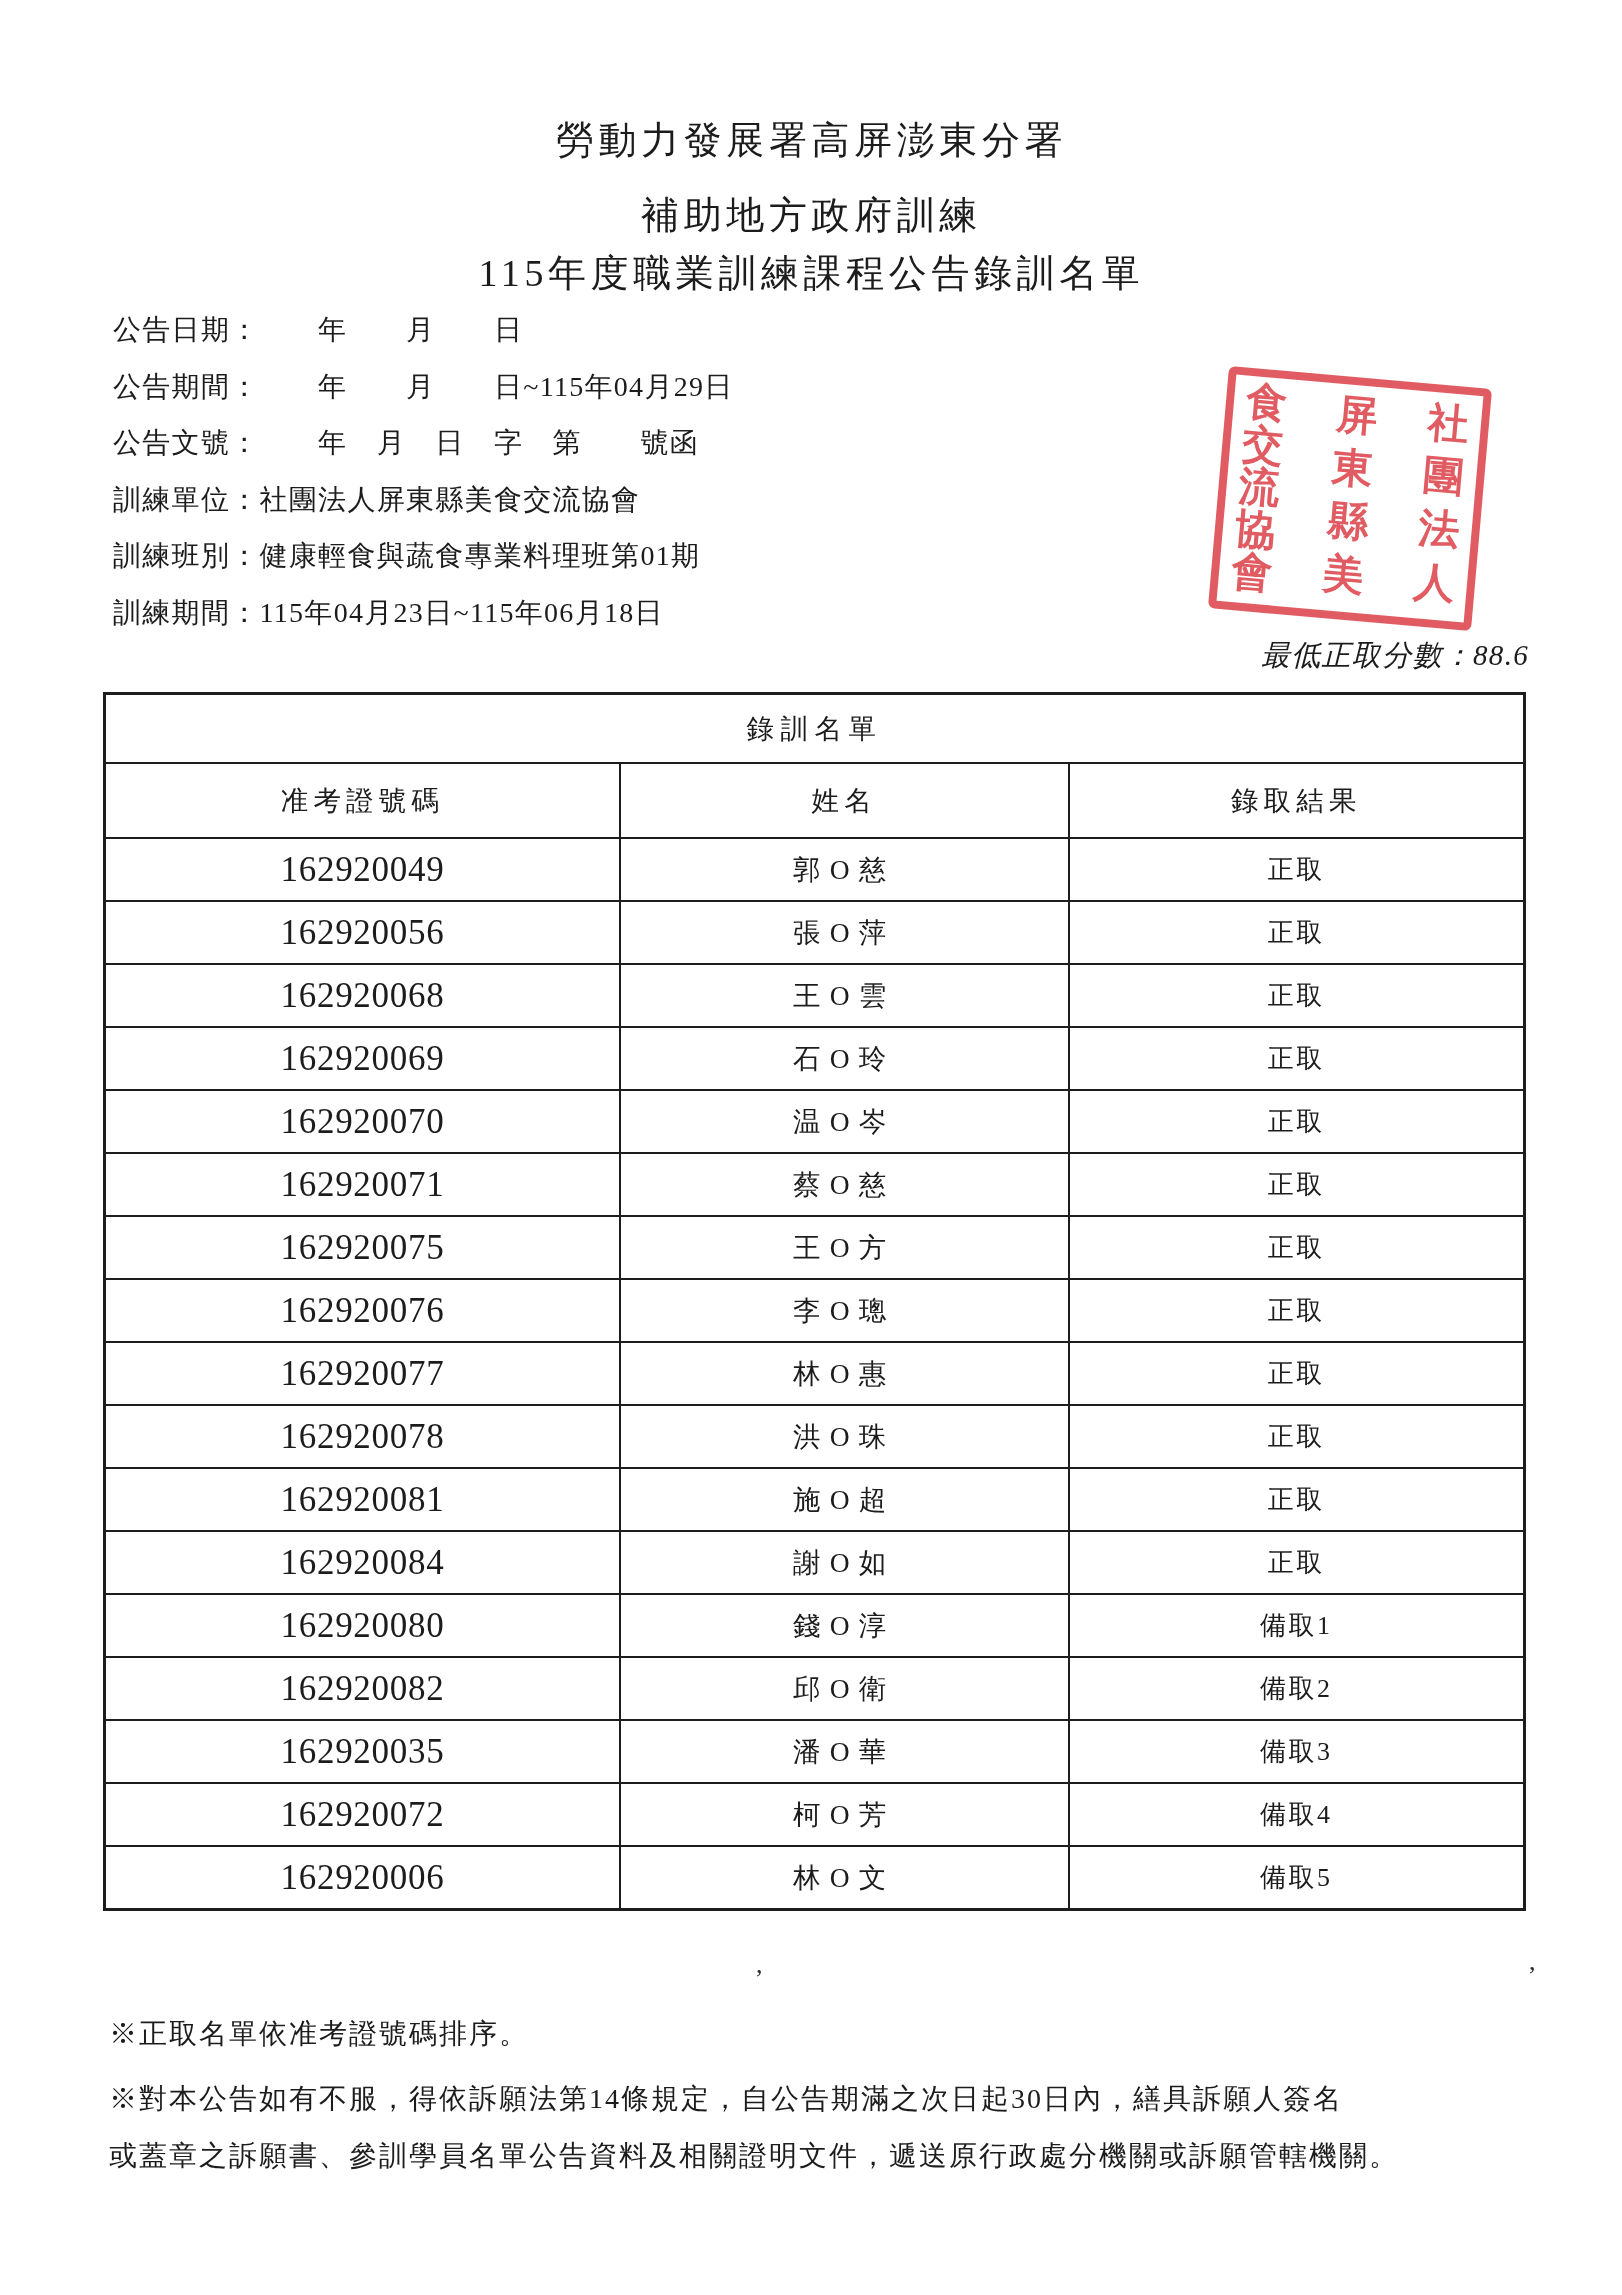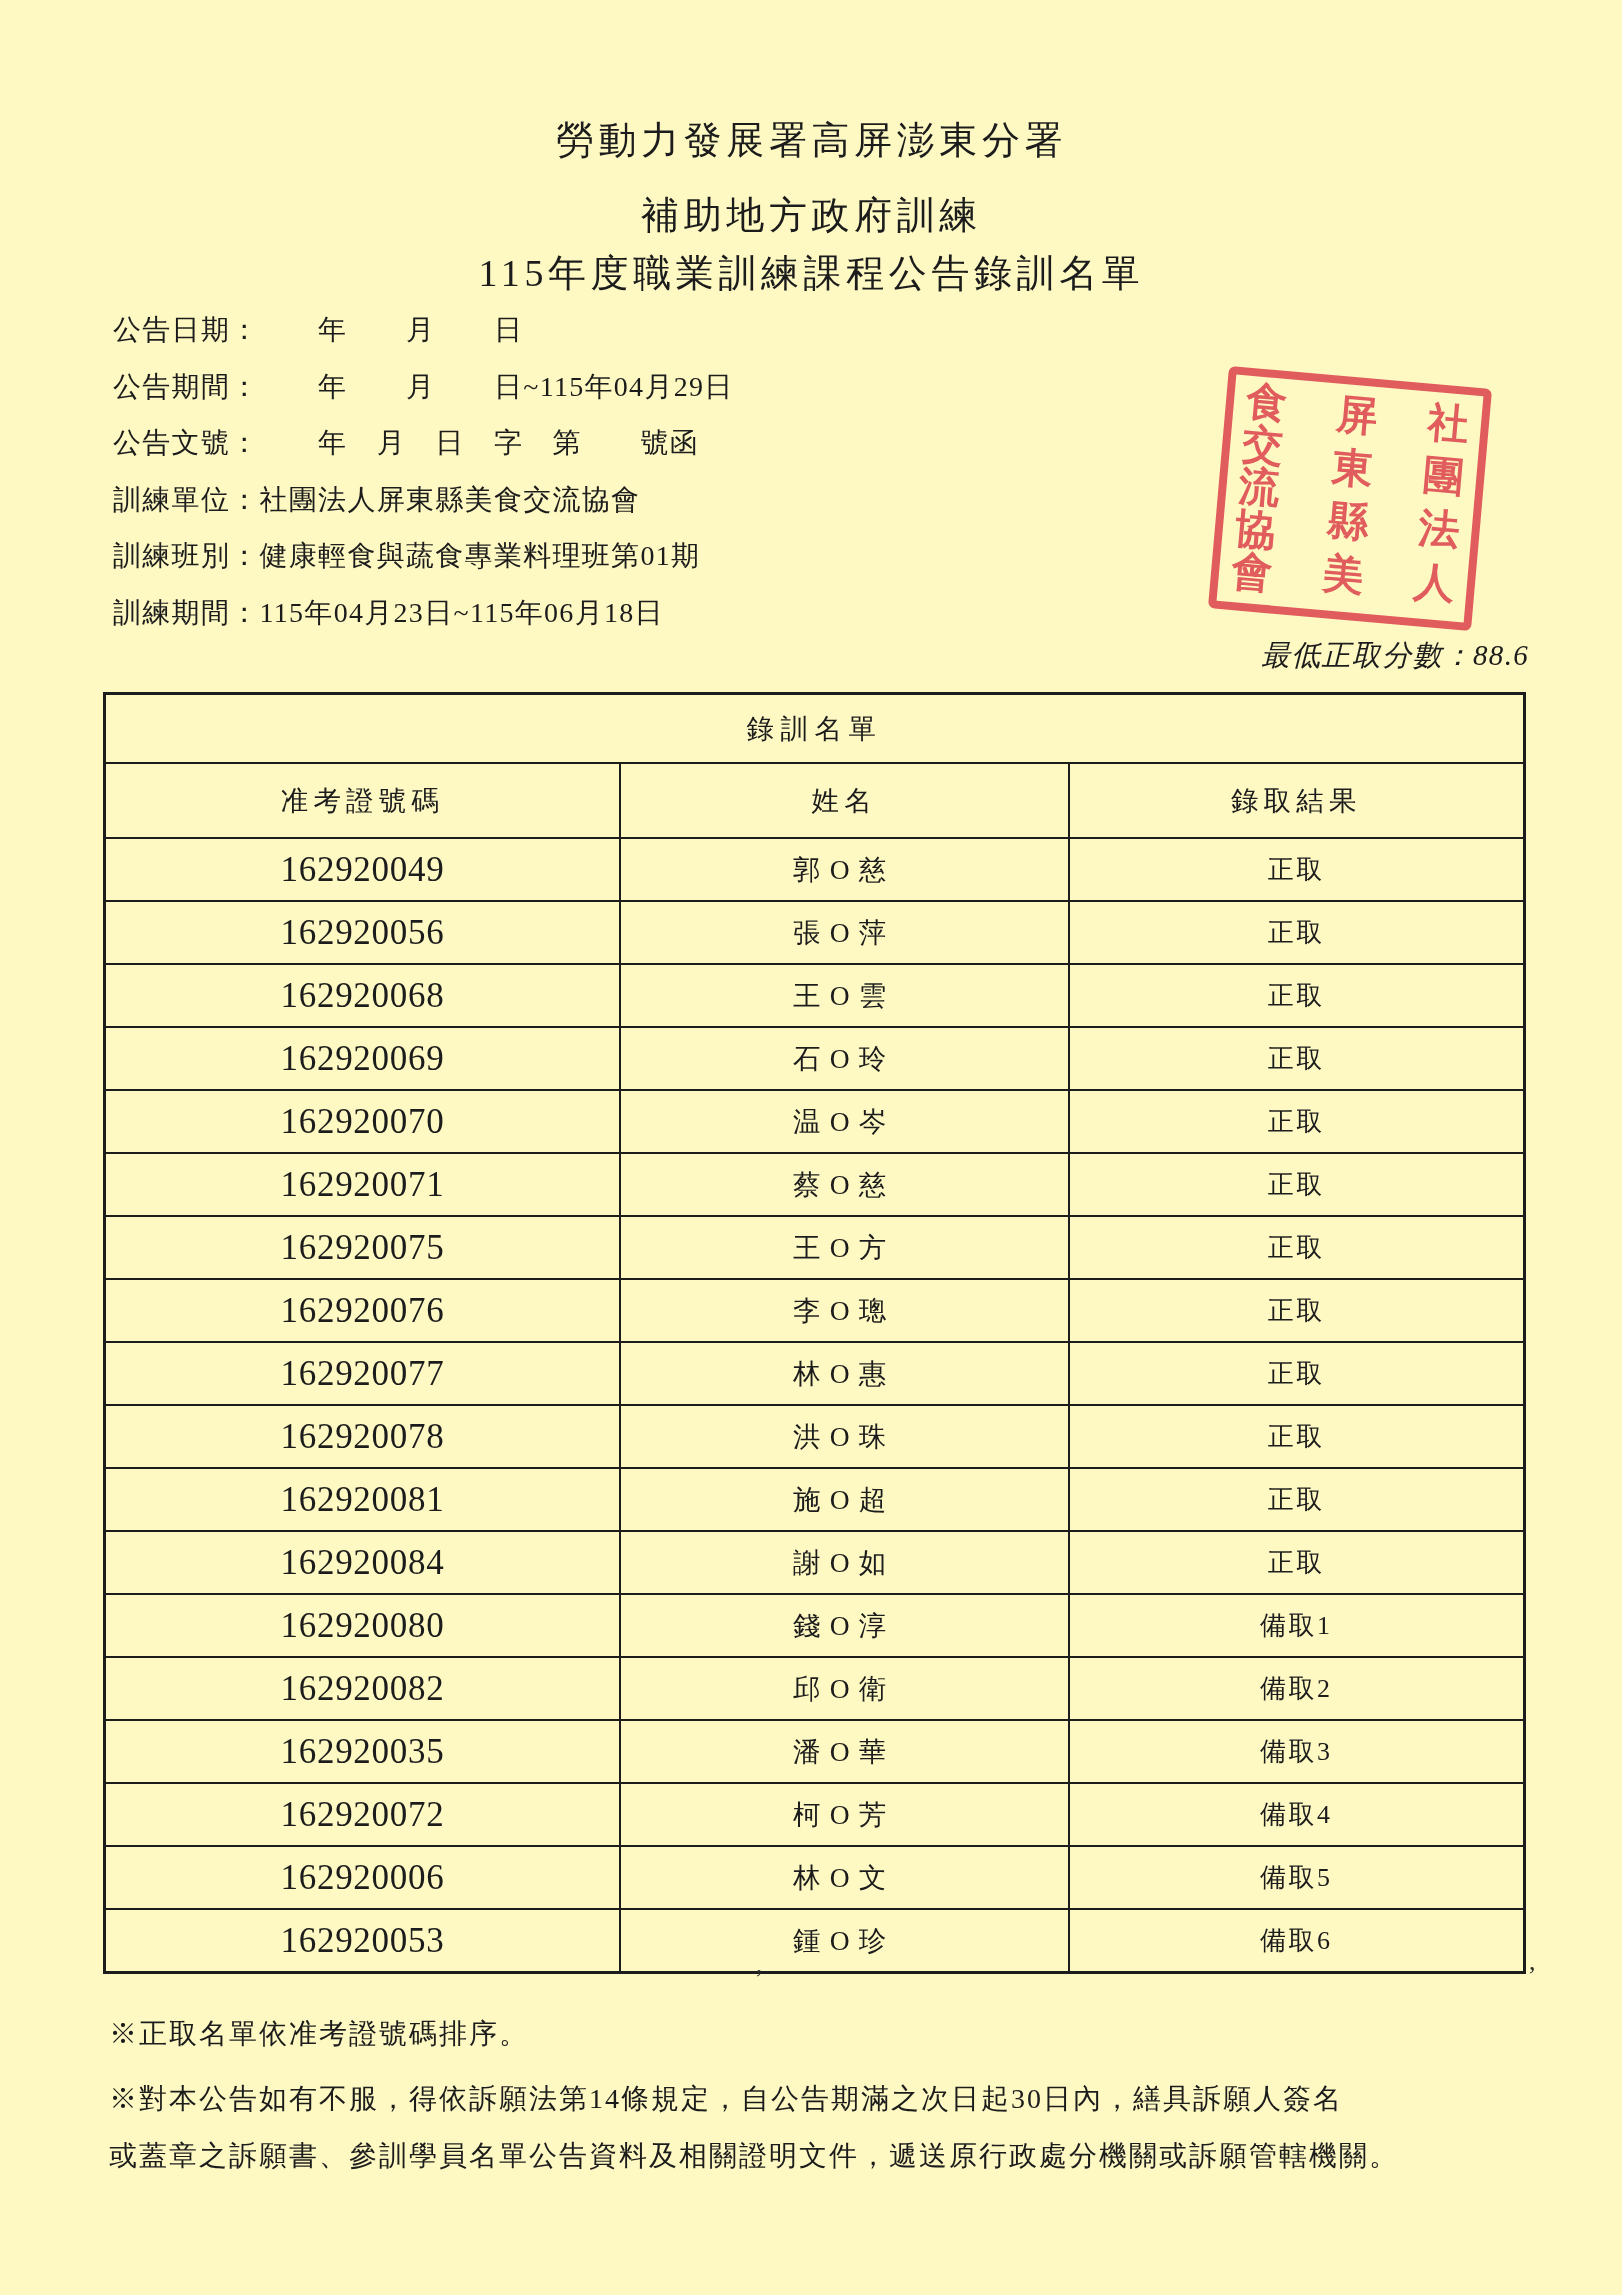--- a/index.html
+++ b/index.html
@@ -1,20 +1,20 @@
 <!DOCTYPE html>
 <html style="font-size:10.5px"><head>
 <meta charset="utf-8">
 <style>
   html,body { margin:0; padding:0; background:#888; }
   .page {
     position:relative;
     width:1623px; height:2295px;
     margin:0 auto;
-    background:#fef9c3;
+    background:#ffffff;
     font-family:"Liberation Serif","DejaVu Serif",serif;
     color:#1c1c1c;
     overflow:hidden;
   }
 
   
   .title-line {
     position:absolute; left:0; width:100%;
     text-align:center;
     font-size:38px; letter-spacing:4.6px;
@@ -229,25 +229,20 @@
         <tr>
           <td class="num-cell">162920072</td>
           <td class="num-cell name-cell">柯O芳</td>
           <td class="num-cell result-cell">備取4</td>
         </tr>
         <tr>
           <td class="num-cell">162920006</td>
           <td class="num-cell name-cell">林O文</td>
           <td class="num-cell result-cell">備取5</td>
         </tr>
-        <tr>
-          <td class="num-cell">162920053</td>
-          <td class="num-cell name-cell">鍾O珍</td>
-          <td class="num-cell result-cell">備取6</td>
-        </tr>
       </tbody>
   </table>
 
   <div class="note note-1">※正取名單依准考證號碼排序。</div>
   <div class="note note-2">※對本公告如有不服，得依訴願法第14條規定，自公告期滿之次日起30日內，繕具訴願人簽名</div>
   <div class="note note-3">或蓋章之訴願書、參訓學員名單公告資料及相關證明文件，遞送原行政處分機關或訴願管轄機關。</div>
 
   <span class="artifact artifact-1">,</span>
   <span class="artifact artifact-2">,</span>
 

